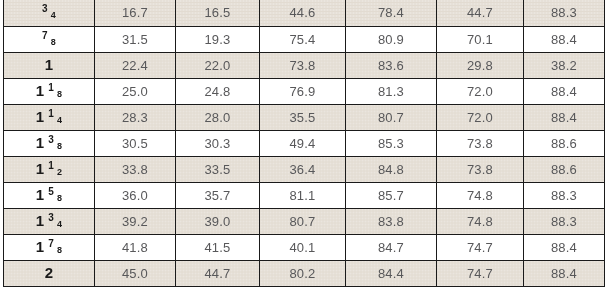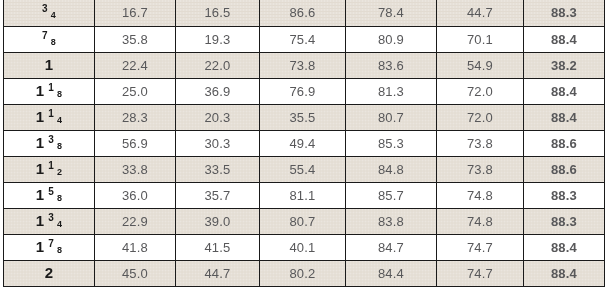--- a/index.html
+++ b/index.html
@@ -43,21 +43,20 @@
     text-align: center;
     vertical-align: middle;
     font-size: 13px;
     color: #58585a;
     padding: 0 4px;
     box-sizing: border-box;
     letter-spacing: 0.2px;
   }
   table.data-table td:last-child {
     border-right: none;
-    font-weight: bold;
   }
   table.data-table tr:last-child td {
     border-bottom: none;
   }
 
   tr.row-shaded td {
     background-color: #e2dbd1;
     background-image:
       radial-gradient(circle at 1px 1px, rgba(255,255,255,0.45) 0.6px, transparent 0.9px);
     background-size: 3px 3px;
@@ -132,96 +131,96 @@
         <col class="c6">
     </colgroup>
     <tbody id="table-body">
         <tr class="row-shaded">
           <td class="col-label"><span class="frac-cell">
               <span class="num">3</span>
               <span class="den">4</span>
             </span></td>
           <td class="col-num">16.7</td>
           <td class="col-num">16.5</td>
-          <td class="col-num">86.6</td>
+          <td class="col-num">44.6</td>
           <td class="col-num">78.4</td>
           <td class="col-num">44.7</td>
           <td class="col-num">88.3</td>
         </tr>
         <tr class="row-plain">
           <td class="col-label"><span class="frac-cell">
               <span class="num">7</span>
               <span class="den">8</span>
             </span></td>
-          <td class="col-num">35.8</td>
+          <td class="col-num">31.5</td>
           <td class="col-num">19.3</td>
           <td class="col-num">75.4</td>
           <td class="col-num">80.9</td>
           <td class="col-num">70.1</td>
           <td class="col-num">88.4</td>
         </tr>
         <tr class="row-shaded">
           <td class="col-label"><span class="frac-cell">
               <span class="whole">1</span>
             </span></td>
           <td class="col-num">22.4</td>
           <td class="col-num">22.0</td>
           <td class="col-num">73.8</td>
           <td class="col-num">83.6</td>
-          <td class="col-num">54.9</td>
+          <td class="col-num">29.8</td>
           <td class="col-num">38.2</td>
         </tr>
         <tr class="row-plain">
           <td class="col-label"><span class="frac-cell">
               <span class="whole has-frac">1</span>
               <span class="num">1</span>
               <span class="den">8</span>
             </span></td>
           <td class="col-num">25.0</td>
-          <td class="col-num">36.9</td>
+          <td class="col-num">24.8</td>
           <td class="col-num">76.9</td>
           <td class="col-num">81.3</td>
           <td class="col-num">72.0</td>
           <td class="col-num">88.4</td>
         </tr>
         <tr class="row-shaded">
           <td class="col-label"><span class="frac-cell">
               <span class="whole has-frac">1</span>
               <span class="num">1</span>
               <span class="den">4</span>
             </span></td>
           <td class="col-num">28.3</td>
-          <td class="col-num">20.3</td>
+          <td class="col-num">28.0</td>
           <td class="col-num">35.5</td>
           <td class="col-num">80.7</td>
           <td class="col-num">72.0</td>
           <td class="col-num">88.4</td>
         </tr>
         <tr class="row-plain">
           <td class="col-label"><span class="frac-cell">
               <span class="whole has-frac">1</span>
               <span class="num">3</span>
               <span class="den">8</span>
             </span></td>
-          <td class="col-num">56.9</td>
+          <td class="col-num">30.5</td>
           <td class="col-num">30.3</td>
           <td class="col-num">49.4</td>
           <td class="col-num">85.3</td>
           <td class="col-num">73.8</td>
           <td class="col-num">88.6</td>
         </tr>
         <tr class="row-shaded">
           <td class="col-label"><span class="frac-cell">
               <span class="whole has-frac">1</span>
               <span class="num">1</span>
               <span class="den">2</span>
             </span></td>
           <td class="col-num">33.8</td>
           <td class="col-num">33.5</td>
-          <td class="col-num">55.4</td>
+          <td class="col-num">36.4</td>
           <td class="col-num">84.8</td>
           <td class="col-num">73.8</td>
           <td class="col-num">88.6</td>
         </tr>
         <tr class="row-plain">
           <td class="col-label"><span class="frac-cell">
               <span class="whole has-frac">1</span>
               <span class="num">5</span>
               <span class="den">8</span>
             </span></td>
@@ -231,21 +230,21 @@
           <td class="col-num">85.7</td>
           <td class="col-num">74.8</td>
           <td class="col-num">88.3</td>
         </tr>
         <tr class="row-shaded">
           <td class="col-label"><span class="frac-cell">
               <span class="whole has-frac">1</span>
               <span class="num">3</span>
               <span class="den">4</span>
             </span></td>
-          <td class="col-num">22.9</td>
+          <td class="col-num">39.2</td>
           <td class="col-num">39.0</td>
           <td class="col-num">80.7</td>
           <td class="col-num">83.8</td>
           <td class="col-num">74.8</td>
           <td class="col-num">88.3</td>
         </tr>
         <tr class="row-plain">
           <td class="col-label"><span class="frac-cell">
               <span class="whole has-frac">1</span>
               <span class="num">7</span>

